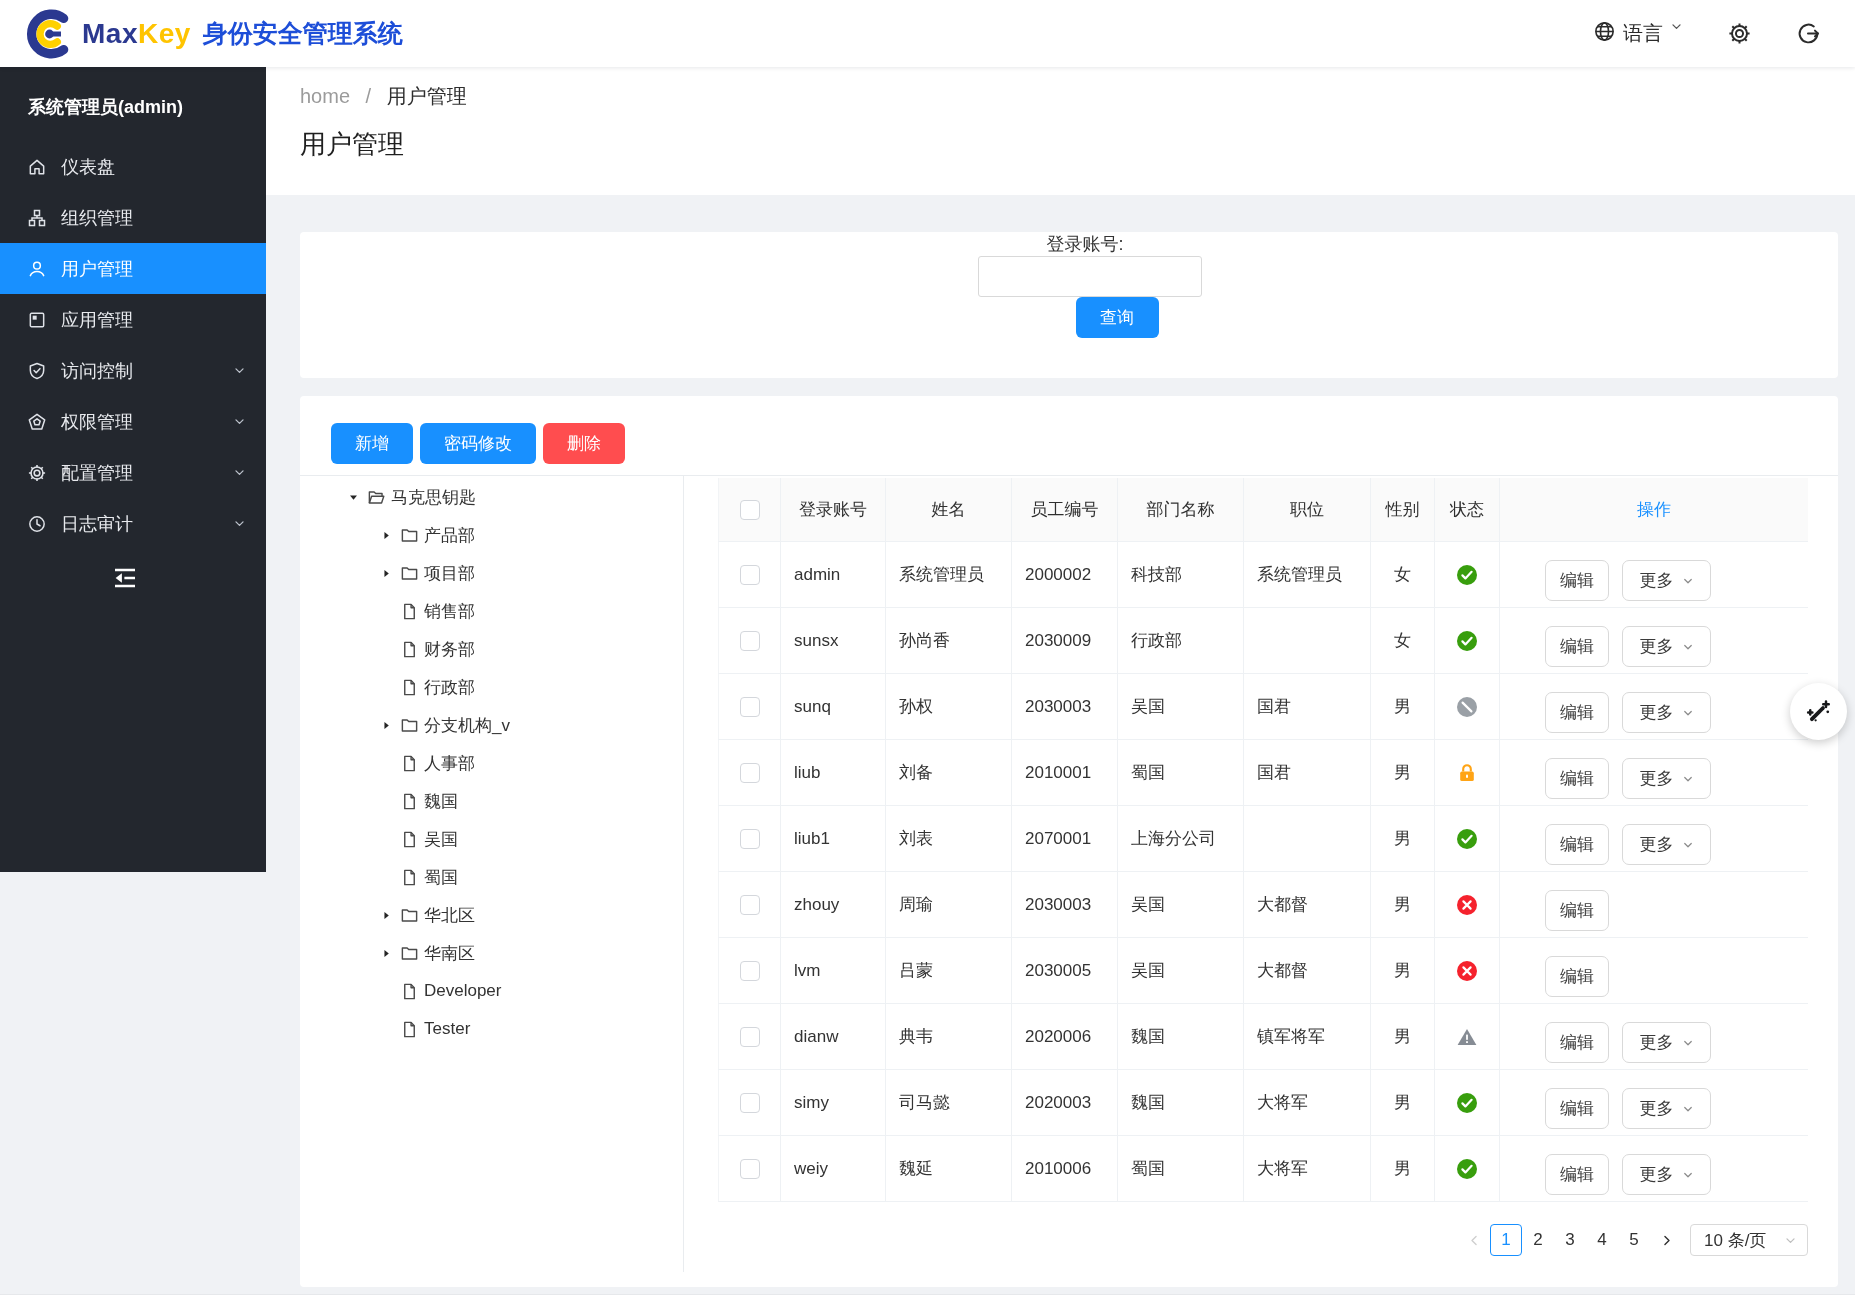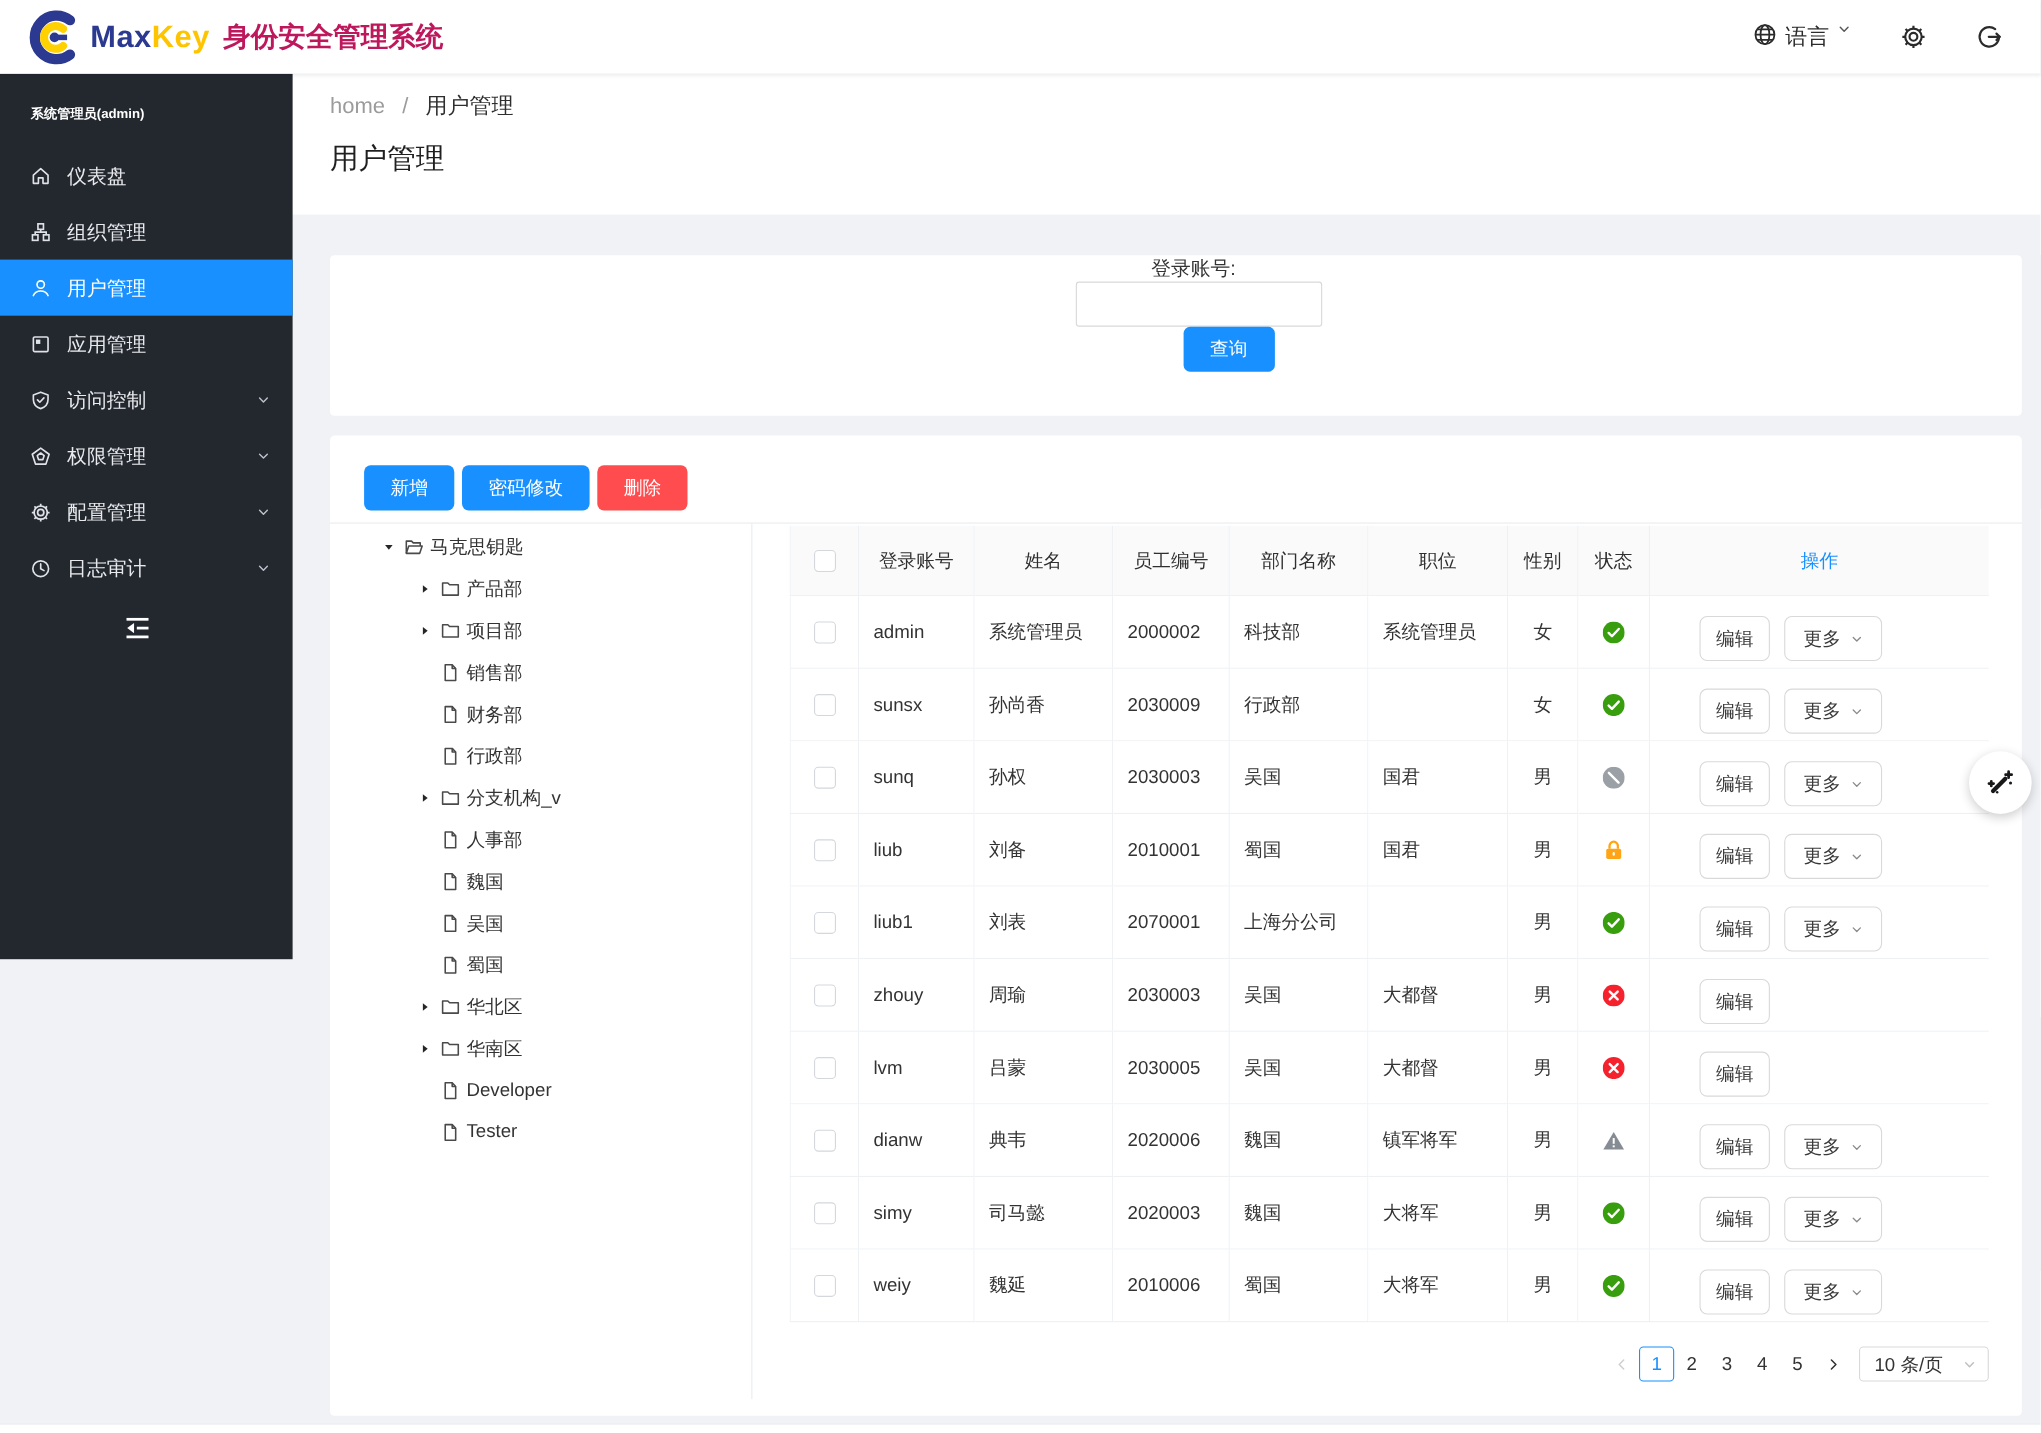--- a/index.html
+++ b/index.html
@@ -16,35 +16,35 @@
   
   .app-header {
     position:absolute; top:0; left:0; width:1855px; height:67px;
     background:#fff; display:flex; align-items:center;
     padding:0 34px 0 24px; z-index:20;
     box-shadow:0 1px 4px rgba(0,21,41,.10);
   }
   .logo { width:50px; height:50px; margin-right:8px; }
   .brand-max { font-size:28px; font-weight:800; color:#2b3990; letter-spacing:.5px; }
   .brand-key { font-size:28px; font-weight:800; color:#ffc400; letter-spacing:.5px; }
-  .brand-product { font-size:25px; font-weight:700; color:#be185d; margin-left:12px; }
+  .brand-product { font-size:25px; font-weight:700; color:#1d4ed8; margin-left:12px; }
   .header-right { margin-left:auto; display:flex; align-items:center; gap:44px; }
   .lang { display:flex; align-items:flex-start; gap:7px; cursor:pointer; color:#2b2b2b; }
   .lang .globe { width:23px; height:23px; color:#2b2b2b; }
   .lang-label { font-size:20px; }
   .lang-caret { width:13px; color:#555; }
   .hdr-btn { width:25px; height:25px; color:#2b2b2b; cursor:pointer; }
 
   
   .sidebar {
     position:absolute; top:67px; left:0; width:266px; height:805px;
     background:#23272e; z-index:5;
   }
   .sidebar-user {
-    color:#fff; font-weight:700; font-size:12px;
+    color:#fff; font-weight:700; font-size:18px;
     padding:28px 24px 22px 28px; white-space:nowrap;
   }
   .menu-item {
     position:relative; height:51px; display:flex; align-items:center;
     padding-left:27px; color:#e8eaee; font-size:18px; cursor:pointer;
   }
   .menu-item .m-icon { width:20px; height:20px; margin-right:14px; color:#dfe2e8; }
   .menu-item.active { background:#1890ff; color:#fff; }
   .menu-item.active .m-icon { color:#fff; }
   .menu-caret { position:absolute; right:20px; width:13px; color:#bcc2cc; }

